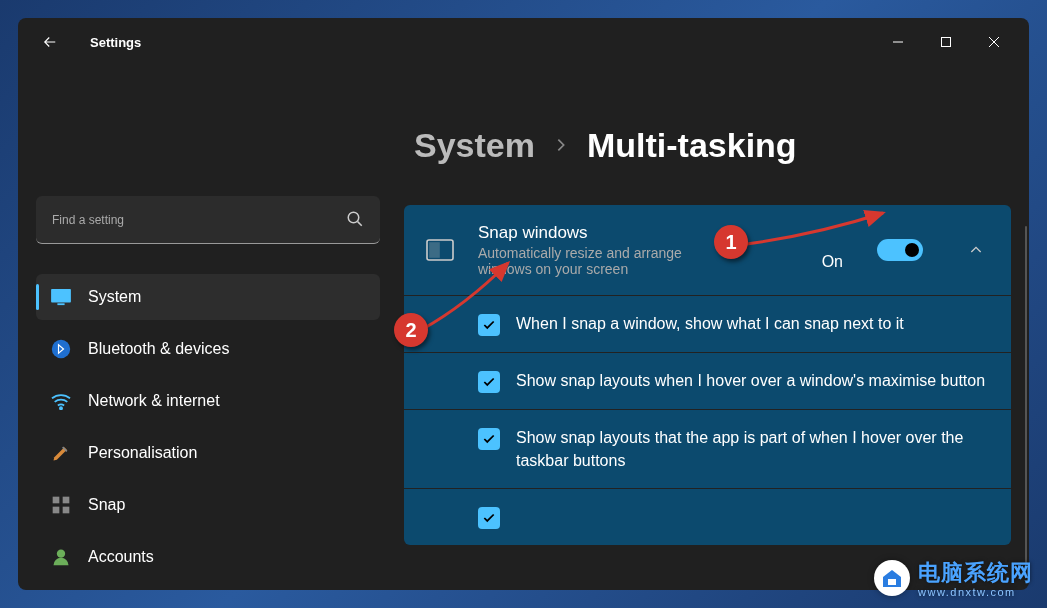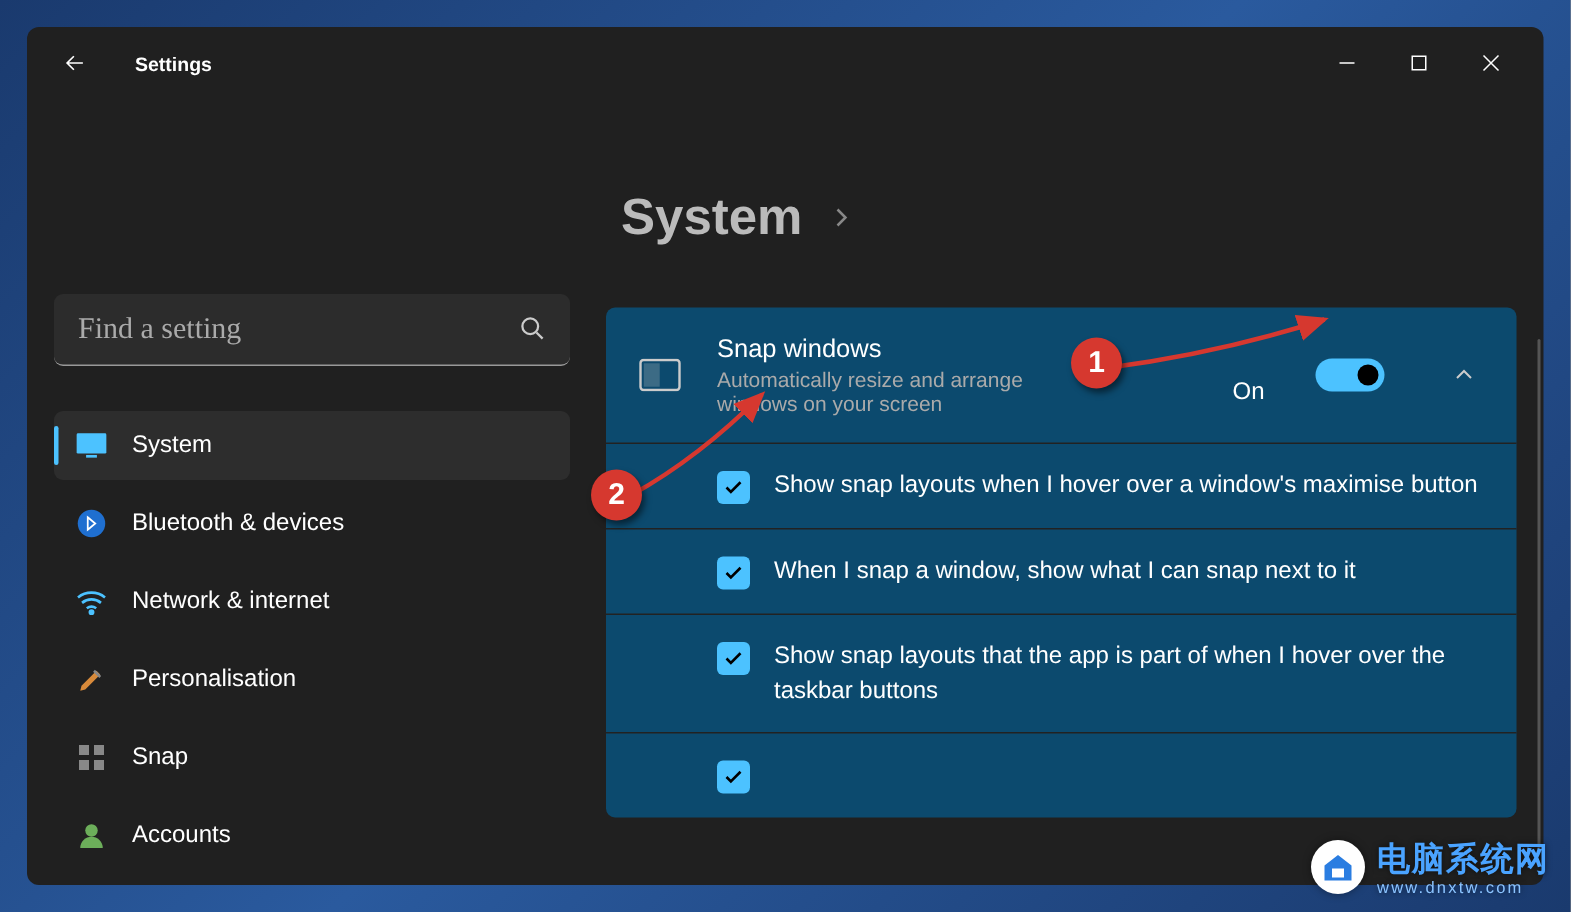--- a/index.html
+++ b/index.html
@@ -22,21 +22,21 @@
 .win-btn { width: 46px; height: 32px; display: flex; align-items: center; justify-content: center; cursor: pointer; border-radius: 4px; }
 .body { flex: 1; display: flex; overflow: hidden; }
 .sidebar {
   width: 380px; padding: 0 18px 0 18px; display: flex; flex-direction: column;
 }
 .search {
   position: relative; margin-top: 130px;
 }
 .search input {
   width: 100%; height: 48px; background: #2c2c2c; border: none; border-bottom: 1px solid #999;
-  border-radius: 6px; color: #fff; padding: 0 48px 0 16px; font-size: 20px; font-family: Liberation Serif, serif;
+  border-radius: 6px; color: #fff; padding: 0 48px 0 16px; font-size: 12px;
 }
 .search input::placeholder { color: #aaa; }
 .search .search-ico { position: absolute; right: 16px; top: 14px; }
 .nav { margin-top: 30px; display: flex; flex-direction: column; gap: 6px; }
 .nav-item {
   display: flex; align-items: center; gap: 16px; padding: 12px 14px;
   border-radius: 6px; cursor: pointer; font-size: 16px; position: relative;
 }
 .nav-item.active { background: #2d2d2d; }
 .nav-item.active::before {
@@ -206,20 +206,21 @@
     <div class="nav-scroll-track"></div>
 
     <main class="main">
       <div class="breadcrumb">
         <span class="seg parent">System</span>
         <span class="sep">
           <svg width="16" height="16" viewBox="0 0 24 24" fill="none" stroke="#888" stroke-width="2.5">
               <path d="M8 4l8 8-8 8"></path>
             </svg>
         </span>
+        <span class="seg">Multi-tasking</span>
       </div>
 
       <section class="panel">
         <div class="panel-header">
           <span class="panel-icon">
             <svg width="28" height="22" viewBox="0 0 28 22" fill="none" stroke="#ccc" stroke-width="1.6">
                 <rect x="1" y="1" width="26" height="20" rx="2"></rect>
                 <rect x="4" y="4" width="9" height="14" fill="#ccc" opacity=".25"></rect>
               </svg>
           </span>
@@ -237,29 +238,29 @@
               </svg>
           </span>
         </div>
         <div class="options">
           <div class="opt-row">
             <div class="checkbox">
               <svg width="14" height="14" viewBox="0 0 24 24" fill="none" stroke="#000" stroke-width="3">
                   <path d="M4 12l5 5L20 6"></path>
                 </svg>
             </div>
-            <span class="opt-label">Show snap layouts when I hover over a window's maximise button</span>
+            <span class="opt-label">When I snap a window, show what I can snap next to it</span>
           </div>
           <div class="opt-row">
             <div class="checkbox">
               <svg width="14" height="14" viewBox="0 0 24 24" fill="none" stroke="#000" stroke-width="3">
                   <path d="M4 12l5 5L20 6"></path>
                 </svg>
             </div>
-            <span class="opt-label">When I snap a window, show what I can snap next to it</span>
+            <span class="opt-label">Show snap layouts when I hover over a window's maximise button</span>
           </div>
           <div class="opt-row">
             <div class="checkbox">
               <svg width="14" height="14" viewBox="0 0 24 24" fill="none" stroke="#000" stroke-width="3">
                   <path d="M4 12l5 5L20 6"></path>
                 </svg>
             </div>
             <span class="opt-label">Show snap layouts that the app is part of when I hover over the taskbar buttons</span>
           </div>
           <div class="opt-row">

